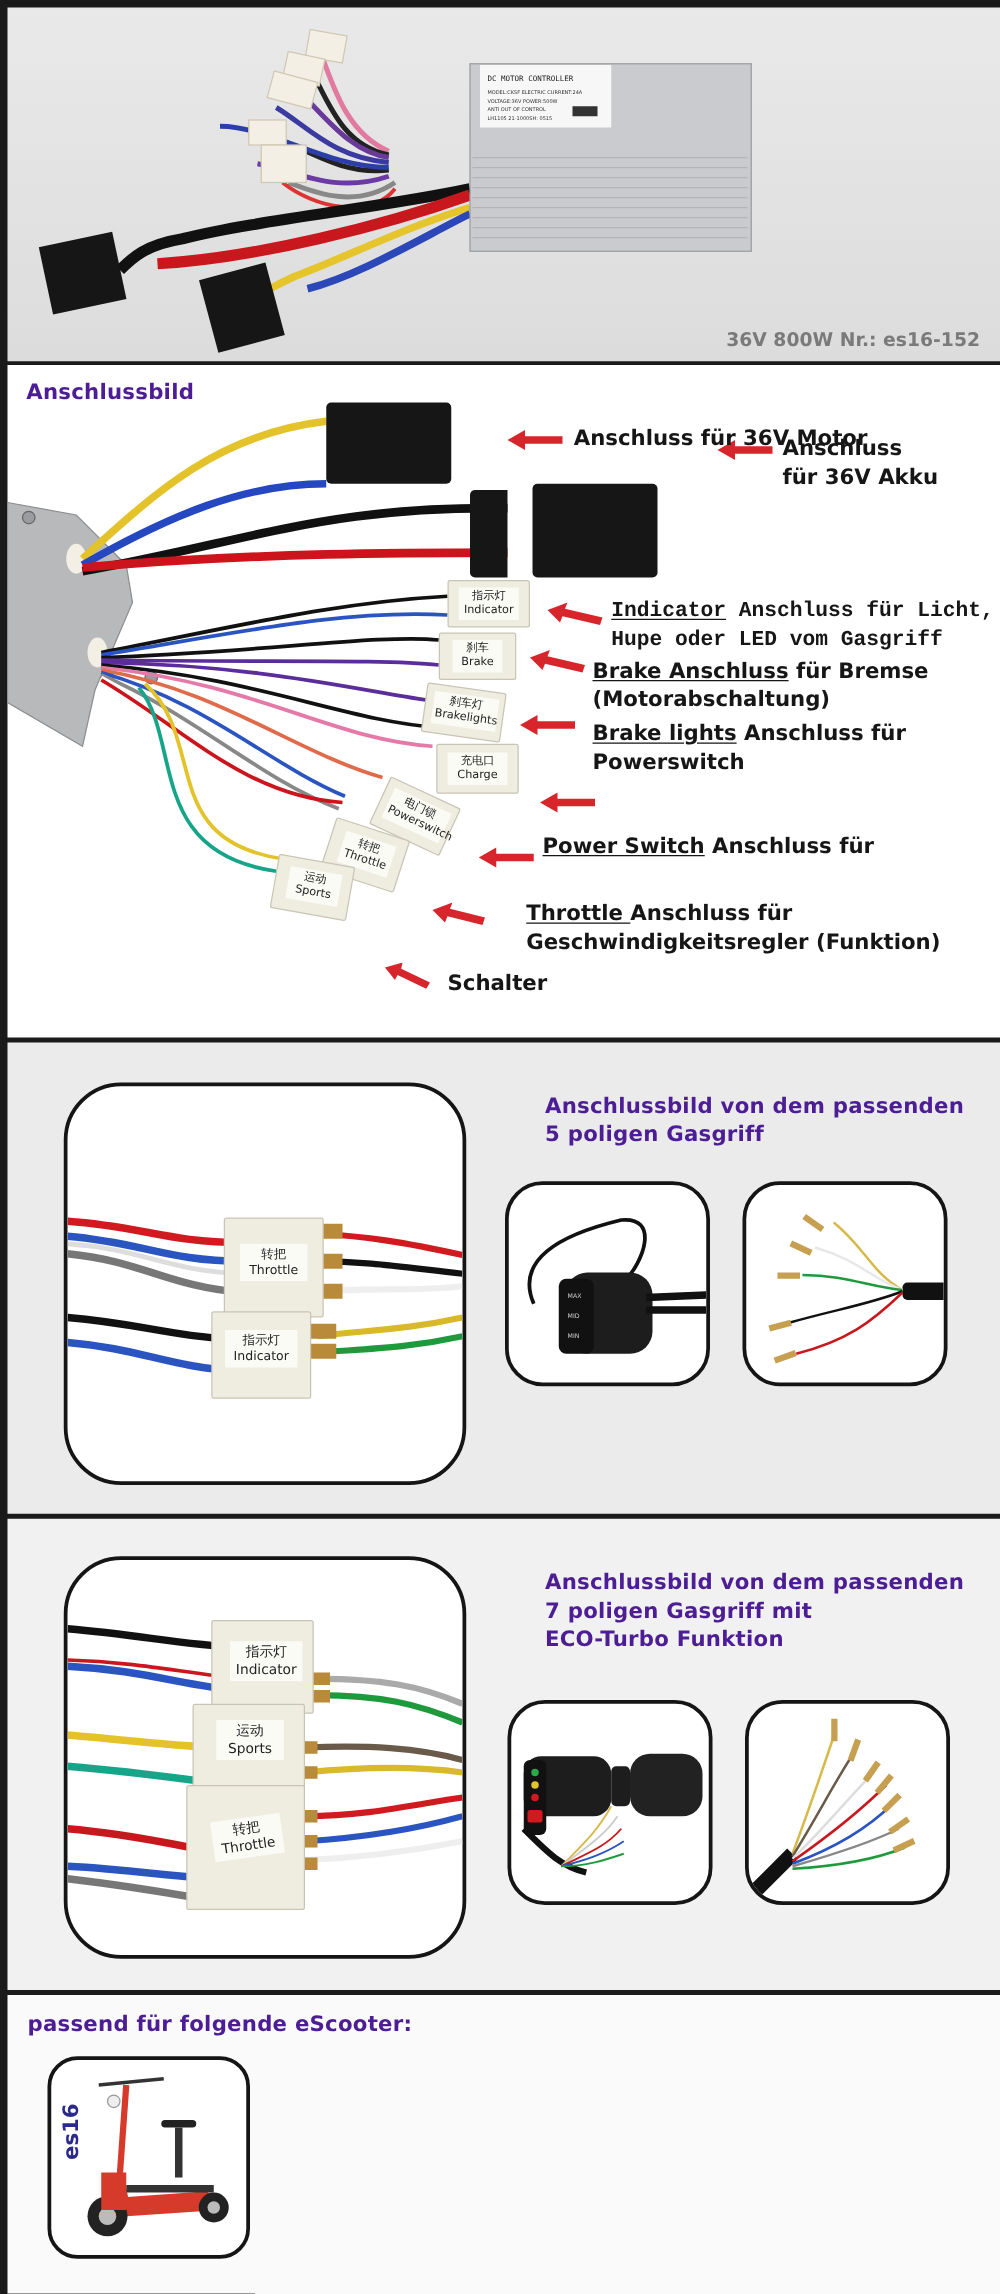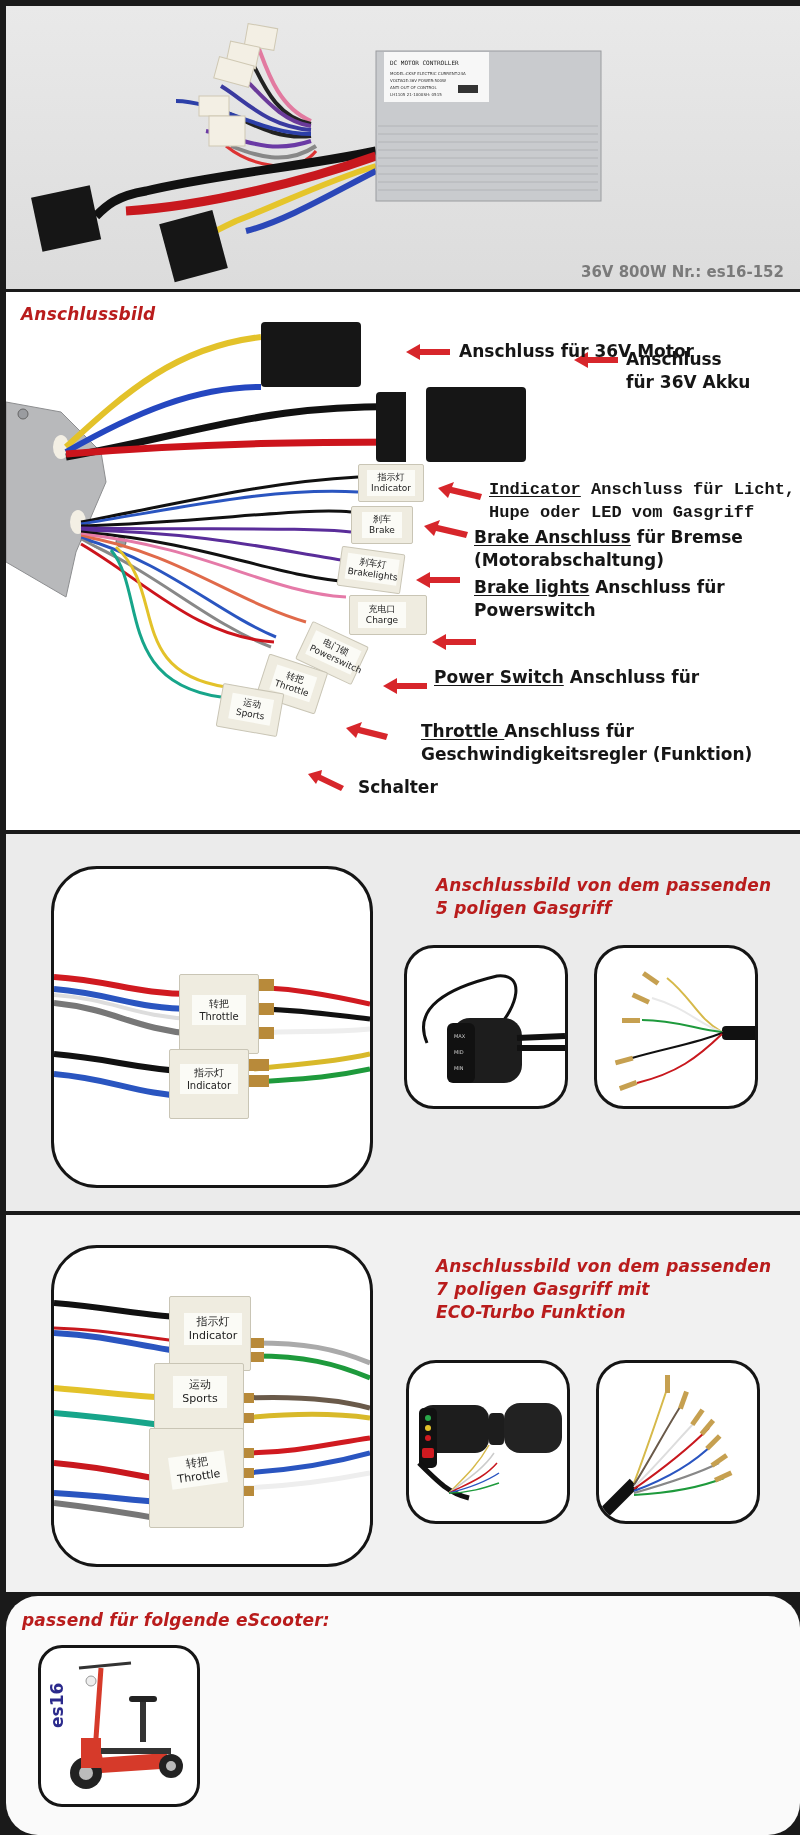--- a/index.html
+++ b/index.html
@@ -4,23 +4,23 @@
 <style>
   * { box-sizing: border-box; margin: 0; padding: 0; }
   html, body { width: 800px; height: 1835px; background: #1a1a1a; overflow: hidden; }
   body { font-family: "DejaVu Sans", sans-serif; position: relative; }
   .frame { position: absolute; left: 0; top: 0; width: 800px; height: 1835px; border: 3px solid #1a1a1a; background: #1a1a1a; }
   .section { position: absolute; left: 3px; width: 794px; overflow: hidden; }
   #sec1 { top: 3px; height: 283px; background: linear-gradient(#e9e9e9, #dcdcdc); }
   #sec2 { top: 289px; height: 538px; background: #ffffff; }
   #sec3 { top: 831px; height: 377px; background: #ebebeb; }
   #sec4 { top: 1212px; height: 377px; background: #f1f1f1; }
-  #sec5 { top: 1593px; height: 239px; background: #fafafa; border-radius: 32px; }
-
-  .sec-title { position: absolute; font-weight: bold; color: #b91c1c; font-size: 17px; letter-spacing: 0.2px; font-style: italic; }
+  #sec5 { top: 1593px; height: 239px; background: #fafafa; }
+
+  .sec-title { position: absolute; font-weight: bold; color: #4c1d95; font-size: 17px; letter-spacing: 0.2px; }
   .watermark { position: absolute; right: 16px; bottom: 8px; font-weight: bold; color: #7a7a7a; font-size: 15px; }
 
   .anno { position: absolute; font-weight: bold; font-size: 17px; color: #161616; line-height: 23px; }
   .anno .u { text-decoration: underline; text-underline-offset: 2px; }
   .arrow { position: absolute; }
 
   .rounded { position: absolute; border: 3px solid #151515; background: #fff; overflow: hidden; }
   .big-round { border-radius: 46px; }
   .small-round { border-radius: 30px; }
 
@@ -132,21 +132,21 @@
         <div>刹车</div>
         <div>Brake</div>
       </div>
     </div>
     <div class="conn-body" style="left:333px; top:258px; width:64px; height:40px; transform:rotate(8deg);">
       <div class="conn-label" style="left:6px; top:5px; width:52px;">
         <div>刹车灯</div>
         <div>Brakelights</div>
       </div>
     </div>
-    <div class="conn-body" style="left:343px; top:303px; width:78px; height:40px;">
+    <div class="conn-body" style="left:343px; top:303px; width:66px; height:40px;">
       <div class="conn-label" style="left:8px; top:6px; width:48px;">
         <div>充电口</div>
         <div>Charge</div>
       </div>
     </div>
     <div class="conn-body" style="left:295px; top:340px; width:62px; height:42px; transform:rotate(25deg);">
       <div class="conn-label" style="left:6px; top:6px; width:50px;">
         <div>电门锁</div>
         <div>Powerswitch</div>
       </div>

